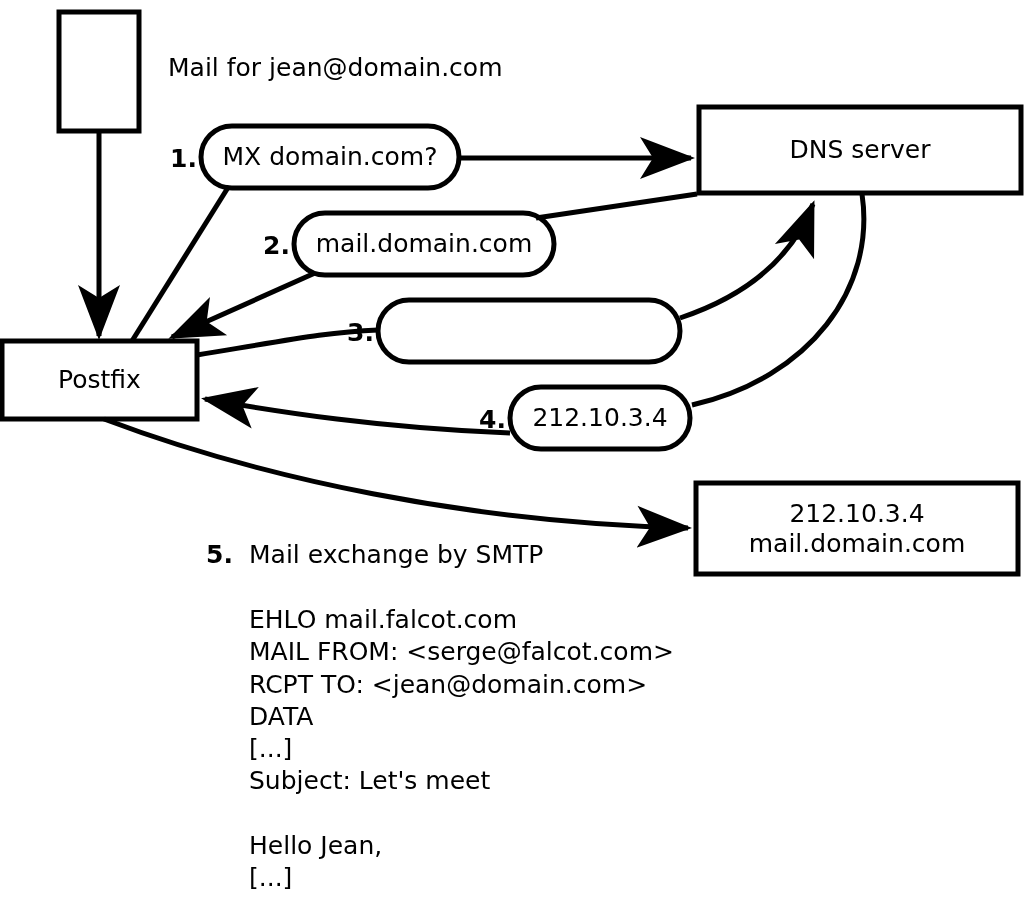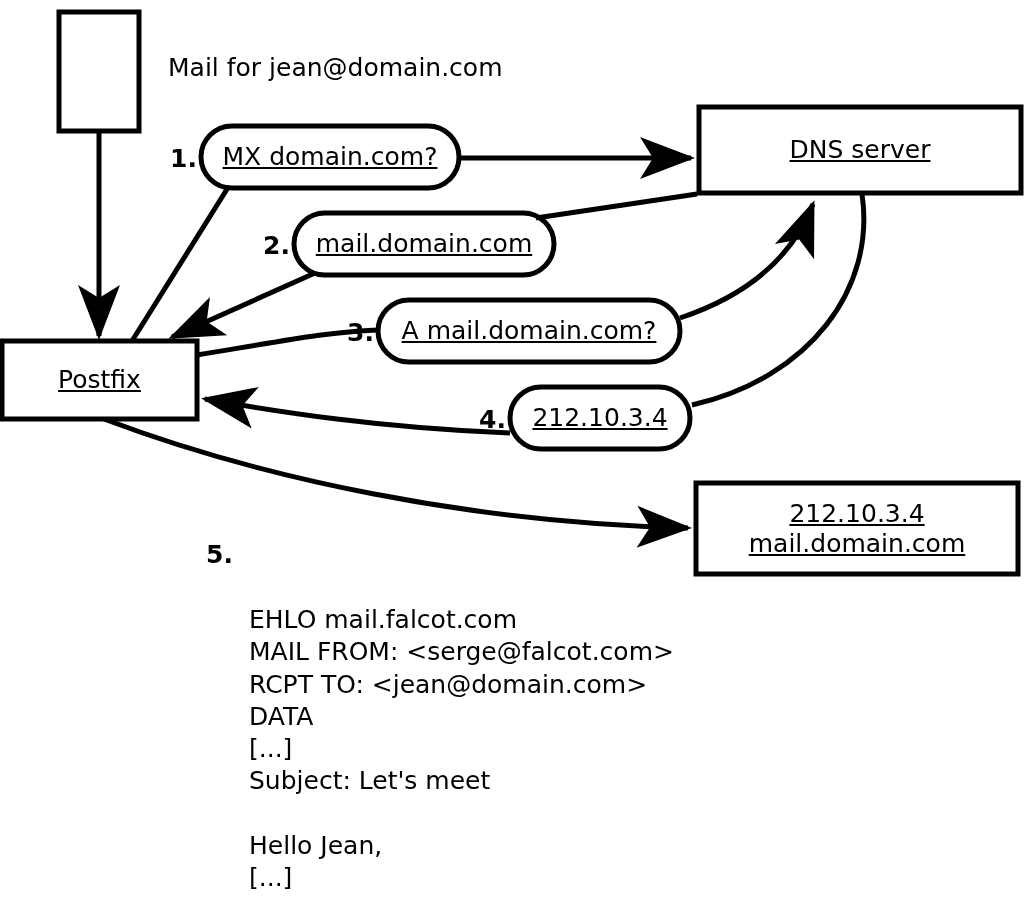--- a/index.html
+++ b/index.html
@@ -29,21 +29,20 @@
     overflow: visible;
   }
   .node-label {
     position: absolute;
     display: flex;
     align-items: center;
     justify-content: center;
     text-align: left;
     line-height: 1.18;
     pointer-events: none;
-    text-decoration: underline;
   }
   .txt {
     position: absolute;
     white-space: pre;
   }
   .step-num {
     position: absolute;
     font-weight: bold;
     white-space: pre;
   }
@@ -108,30 +107,30 @@
 
   <div class="node-label" style="left:696px; top:475px; width:322px; height:91px; font-size:25px; flex-direction:column;">
     <span>212.10.3.4</span>
     <span>mail.domain.com</span>
   </div>
 
   <div class="node-label" style="left:201px; top:118px; width:258px; height:62px; font-size:25px;">MX domain.com?</div>
 
   <div class="node-label" style="left:294px; top:205px; width:260px; height:62px; font-size:25px;">mail.domain.com</div>
 
-  <div class="node-label" style="left:378px; top:292px; width:302px; height:62px; font-size:25px;">A mail.domain.com?</div>
 
   <div class="node-label" style="left:510px; top:379px; width:180px; height:62px; font-size:25px;">212.10.3.4</div>
 
   <div class="step-num" style="left:170px; top:136px; font-size:25px;">1.</div>
 
   <div class="step-num" style="left:263px; top:223px; font-size:25px;">2.</div>
 
   <div class="step-num" style="left:347px; top:310px; font-size:25px;">3.</div>
 
   <div class="step-num" style="left:479px; top:397px; font-size:25px;">4.</div>
 
   <div class="step-num" style="left:206px; top:532px; font-size:25px;">5.</div>
 
+  <div class="txt" style="left:249px; top:532px; font-size:25px;">Mail exchange by SMTP</div>
 
   <div class="txt" style="left:249px; top:596px; font-size:25px; line-height:32.3px;"><div class="smtp-line">EHLO mail.falcot.com</div><div class="smtp-line">MAIL FROM: &lt;serge@falcot.com&gt;</div><div class="smtp-line">RCPT TO: &lt;jean@domain.com&gt;</div><div class="smtp-line">DATA</div><div class="smtp-line">[...]</div><div class="smtp-line">Subject: Let's meet</div><div class="smtp-line">&nbsp;</div><div class="smtp-line">Hello Jean,</div><div class="smtp-line">[...]</div><div class="smtp-line">&nbsp;</div><div class="smtp-line">.</div></div>
 
 </div>
 
 </body></html>

